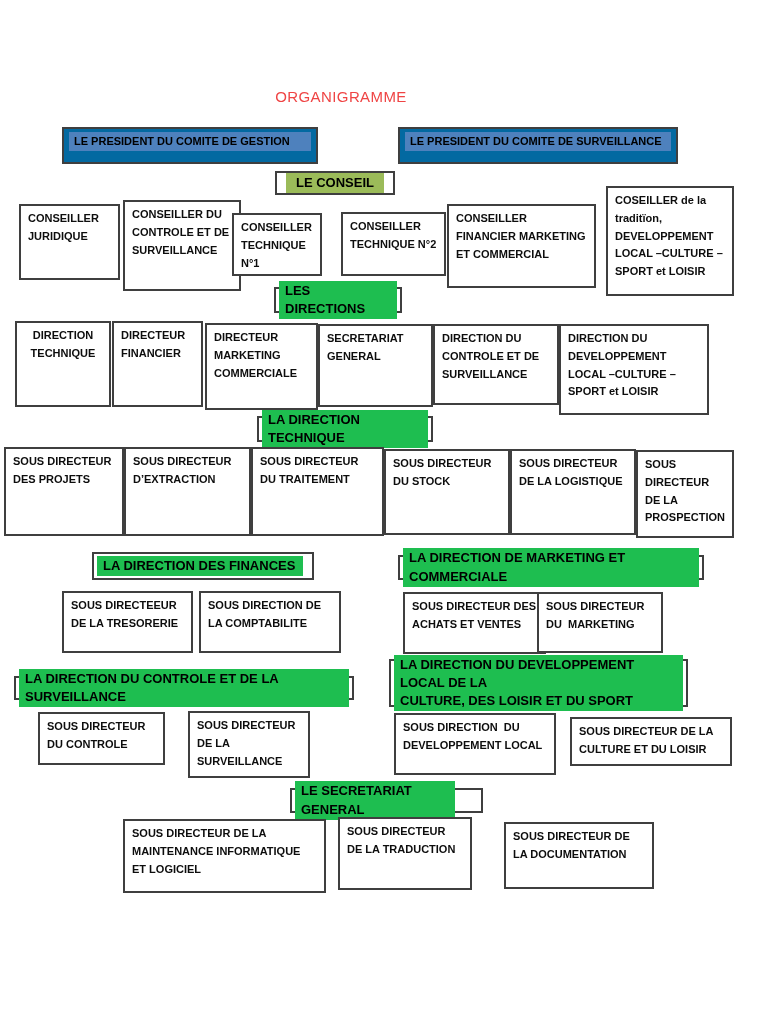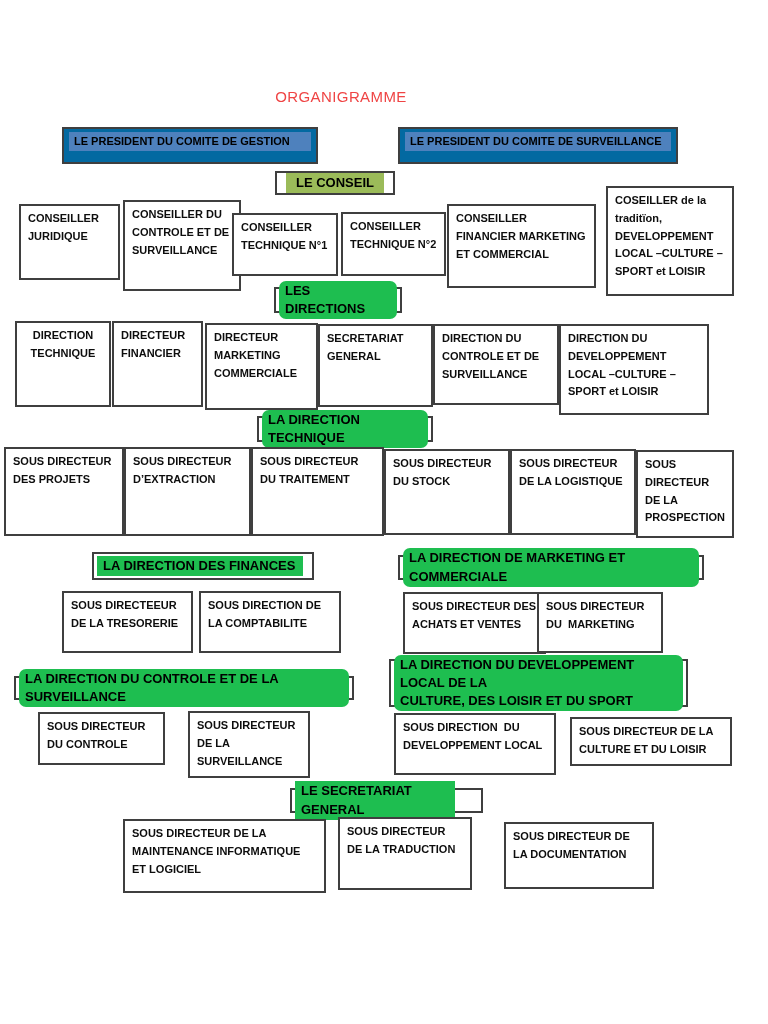--- a/index.html
+++ b/index.html
@@ -30,21 +30,21 @@
   .hbox{
     position:absolute;box-sizing:border-box;background:#fff;
     border:2px solid var(--border);
     display:flex;align-items:center;padding:2px 3px;
   }
   .hbox.center{justify-content:center;}
   .hl{
     font-size:13px;font-weight:bold;color:#000;line-height:1.4;
     padding:1px 6px;box-sizing:border-box;white-space:pre-wrap;
   }
-  .hl.fill{flex:1;border-radius:7px;}
+  .hl.fill{flex:1;}
   .hl-blue{background:var(--blue);}
   .hl-green{background:var(--green);}
   .hl-olive{background:var(--olive);text-align:center;}
   
   .pbox{
     position:absolute;box-sizing:border-box;background:#0369a1;
     border:2px solid var(--border);
   }
   .pbox .hl{
     position:absolute;top:3px;left:5px;right:5px;
@@ -64,21 +64,21 @@
   <div class="pbox" style="left:398px;top:127px;width:280px;height:37px;">
     <span class="hl hl-blue">LE PRESIDENT DU COMITE DE SURVEILLANCE</span>
   </div>
 
   <div class="hbox center" style="left:275px;top:171px;width:120px;height:24px;">
     <span class="hl hl-olive" style="width:98px;">LE CONSEIL</span>
   </div>
 
   <div class="box" style="left:19px;top:204px;width:101px;height:76px;">CONSEILLER JURIDIQUE</div>
   <div class="box" style="left:123px;top:200px;width:118px;height:91px;">CONSEILLER DU CONTROLE ET DE SURVEILLANCE</div>
-  <div class="box" style="left:232px;top:213px;width:106px;height:63px;">CONSEILLER TECHNIQUE N°1</div>
+  <div class="box" style="left:232px;top:213px;width:90px;height:63px;">CONSEILLER TECHNIQUE N°1</div>
   <div class="box" style="left:341px;top:212px;width:105px;height:64px;">CONSEILLER TECHNIQUE N°2</div>
   <div class="box" style="left:447px;top:204px;width:149px;height:84px;">CONSEILLER FINANCIER MARKETING ET COMMERCIAL</div>
   <div class="box" style="left:606px;top:186px;width:128px;height:110px;">COSEILLER de la traditïon, DEVELOPPEMENT LOCAL –CULTURE –SPORT et LOISIR</div>
 
   <div class="hbox" style="left:274px;top:287px;width:128px;height:26px;">
     <span class="hl hl-green fill">LES DIRECTIONS</span>
   </div>
 
   <div class="box" style="left:15px;top:321px;width:96px;height:86px;text-align:center;">DIRECTION TECHNIQUE</div>
   <div class="box" style="left:112px;top:321px;width:91px;height:86px;">DIRECTEUR FINANCIER</div>

